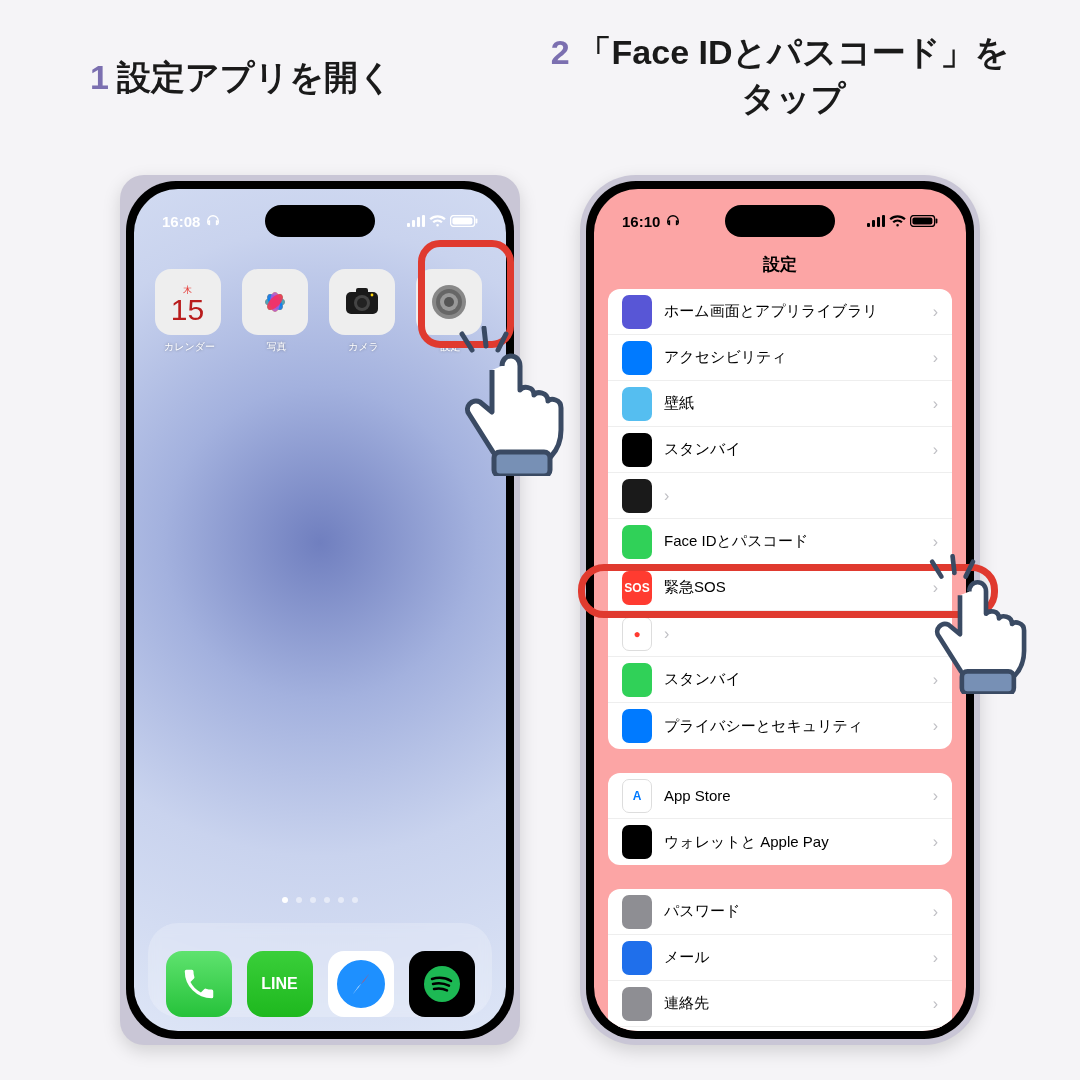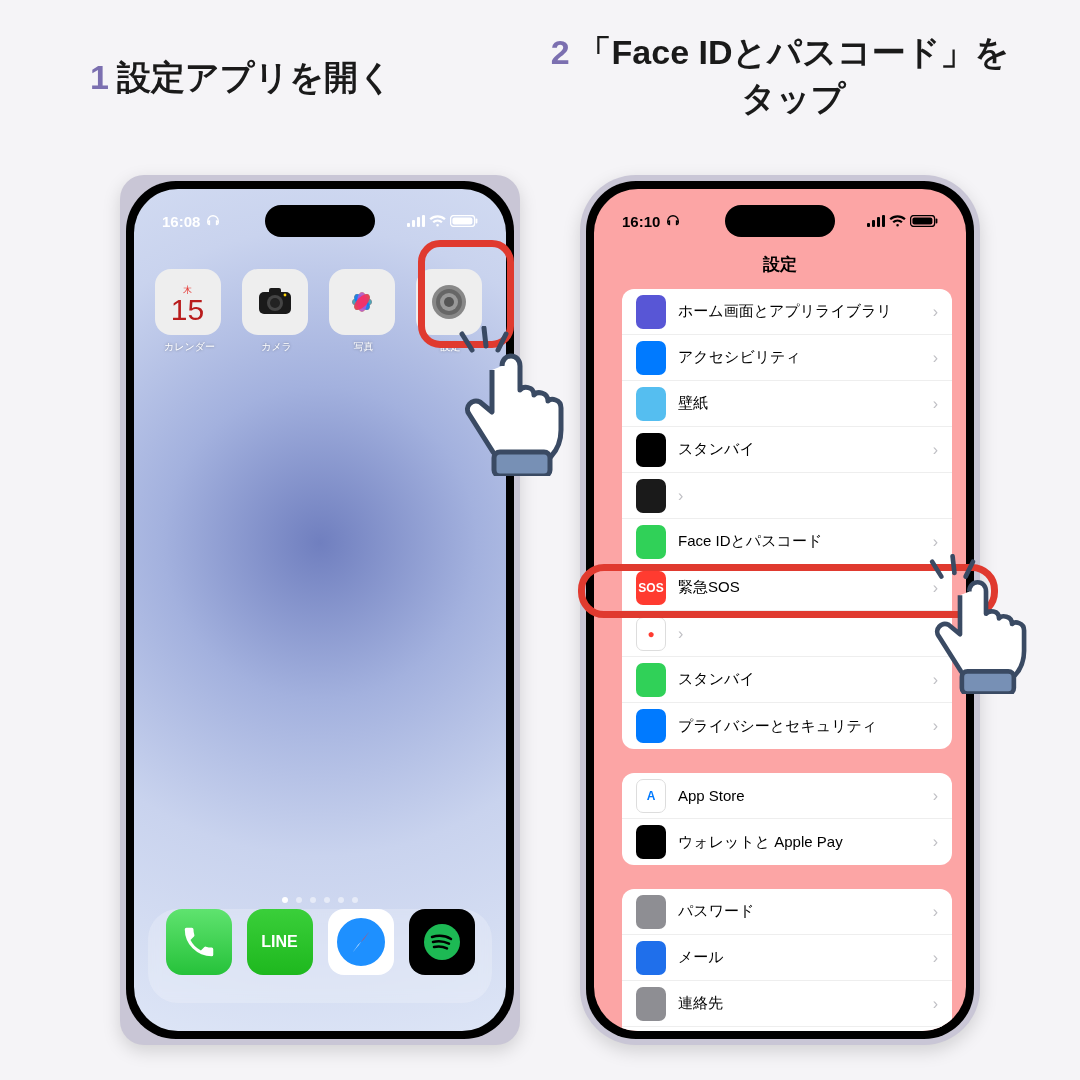--- a/index.html
+++ b/index.html
@@ -119,43 +119,42 @@
 .pager {
   position: absolute;
   bottom: 128px; left: 0; right: 0;
   display: flex; justify-content: center; gap: 8px;
 }
 .pager .dot { width: 6px; height: 6px; border-radius: 50%; background: rgba(255,255,255,0.5); }
 .pager .dot.active { background: #fff; }
 
 .dock {
   position: absolute;
-  bottom: 28px; left: 14px; right: 14px;
+  bottom: 14px; left: 14px; right: 14px;
   height: 94px;
   border-radius: 30px;
   background: rgba(255,255,255,0.22);
   backdrop-filter: blur(6px);
-  display: flex; justify-content: space-around; align-items: flex-start;
+  display: flex; justify-content: space-around; align-items: flex-end;
   padding: 0 10px;
 }
 .dock .tile { width: 66px; height: 66px; border-radius: 16px; display:flex; align-items:center; justify-content:center; }
 .tile-phone { background: linear-gradient(#5fe36f,#26c23a); }
 .tile-line { background: linear-gradient(#3acf3a,#1eb81e); }
 .tile-safari { background: #fff; }
 .tile-spotify { background: #000; }
 
 
 .settings-title {
   position: absolute; top: 64px; left: 0; right: 0;
   text-align: center; font-size: 17px; font-weight: 600;
 }
 .settings-body {
   position: absolute; top: 100px; left: 0; right: 0; bottom: 0;
   overflow: hidden;
-  padding-left: 14px;
 }
 .section {
   margin: 0 14px 24px 14px;
   background: #fff;
   border-radius: 12px;
   overflow: hidden;
 }
 .row {
   display: flex; align-items: center;
   height: 46px;
@@ -239,51 +238,51 @@
         </div>
       </div>
 
       <div class="app-row">
         <div class="app-icon">
           <div class="tile tile-calendar">
             <div class="day">木</div>
             <div class="num">15</div>
           </div>
           <div class="label">カレンダー</div>
-        </div>
-        <div class="app-icon">
-          <div class="tile tile-camera">
-            <svg width="44" height="44" viewBox="0 0 44 44">
-                <rect x="6" y="12" width="32" height="22" rx="5" fill="#1a1a1a"></rect>
-                <rect x="16" y="8" width="12" height="6" rx="2" fill="#1a1a1a"></rect>
-                <circle cx="22" cy="23" r="8" fill="#444"></circle>
-                <circle cx="22" cy="23" r="5" fill="#222"></circle>
-                <circle cx="32" cy="15" r="1.4" fill="#ffd60a"></circle>
-              </svg>
-          </div>
-          <div class="label">カメラ</div>
         </div>
         <div class="app-icon">
           <div class="tile tile-photos">
             <svg width="44" height="44" viewBox="0 0 44 44">
               <g transform="translate(22,22)">
                 <ellipse rx="10" ry="5" fill="#ff3b30" opacity=".85"></ellipse>
                 <ellipse rx="10" ry="5" fill="#ff9500" opacity=".85" transform="rotate(45)"></ellipse>
                 <ellipse rx="10" ry="5" fill="#ffcc00" opacity=".85" transform="rotate(90)"></ellipse>
                 <ellipse rx="10" ry="5" fill="#34c759" opacity=".85" transform="rotate(135)"></ellipse>
                 <ellipse rx="10" ry="5" fill="#30b0c7" opacity=".85" transform="rotate(180)"></ellipse>
                 <ellipse rx="10" ry="5" fill="#007aff" opacity=".85" transform="rotate(225)"></ellipse>
                 <ellipse rx="10" ry="5" fill="#af52de" opacity=".85" transform="rotate(270)"></ellipse>
                 <ellipse rx="10" ry="5" fill="#ff2d55" opacity=".85" transform="rotate(315)"></ellipse>
               </g>
             </svg>
           </div>
           <div class="label">写真</div>
         </div>
         <div class="app-icon">
+          <div class="tile tile-camera">
+            <svg width="44" height="44" viewBox="0 0 44 44">
+                <rect x="6" y="12" width="32" height="22" rx="5" fill="#1a1a1a"></rect>
+                <rect x="16" y="8" width="12" height="6" rx="2" fill="#1a1a1a"></rect>
+                <circle cx="22" cy="23" r="8" fill="#444"></circle>
+                <circle cx="22" cy="23" r="5" fill="#222"></circle>
+                <circle cx="32" cy="15" r="1.4" fill="#ffd60a"></circle>
+              </svg>
+          </div>
+          <div class="label">カメラ</div>
+        </div>
+        <div class="app-icon">
           <div class="tile tile-settings">
             <svg width="48" height="48" viewBox="0 0 48 48">
                 <circle cx="24" cy="24" r="17" fill="#888"></circle>
                 <circle cx="24" cy="24" r="13" fill="#666"></circle>
                 <circle cx="24" cy="24" r="9" fill="#999"></circle>
                 <circle cx="24" cy="24" r="5" fill="#555"></circle>
               </svg>
           </div>
           <div class="label">設定</div>
         </div>

